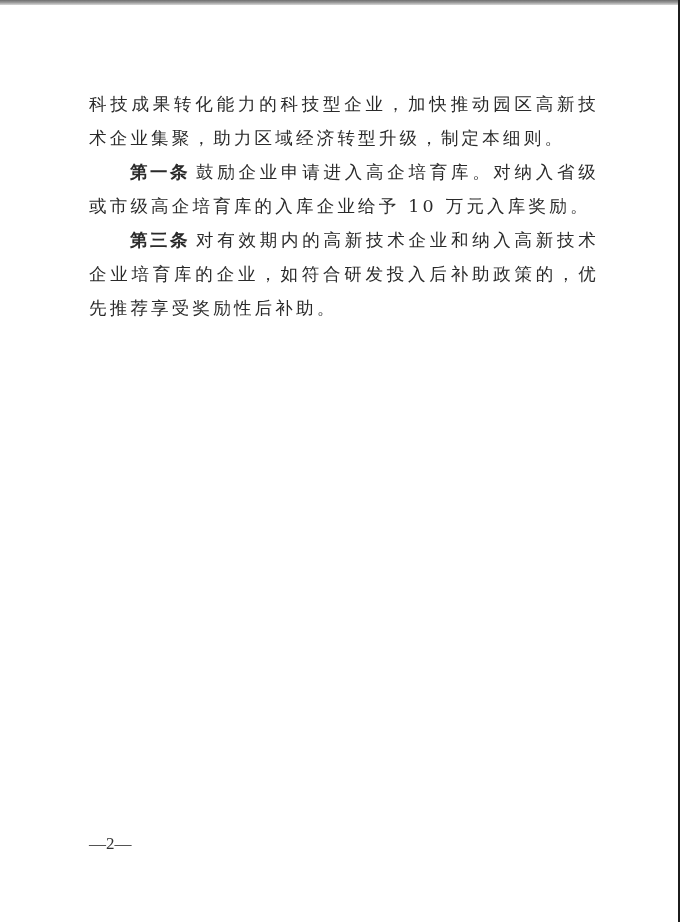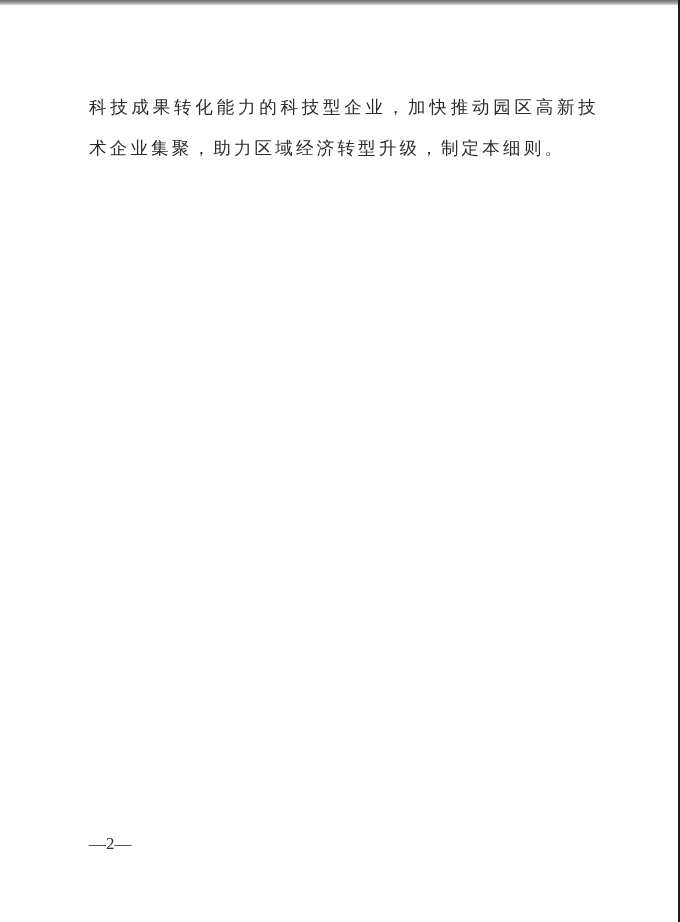--- a/index.html
+++ b/index.html
@@ -29,21 +29,21 @@
     }
     .page-body {
       position: absolute;
       left: 89px;
       top: 87px;
       width: 510px;
     }
     .para {
       margin: 0;
       font-size: 17.5px;
-      line-height: 41px;
+      line-height: 34px;
       letter-spacing: 3.2px;
       text-align: justify;
       text-align-last: left;
       word-break: break-all;
     }
     .para.indent {
       text-indent: 41px;
     }
     .art-head {
       font-weight: bold;
@@ -63,19 +63,21 @@
   </style>
 </head>
 <body>
 
 <div class="top-bar"></div>
 <div class="right-edge"></div>
 
 <div class="page-body">
   <p class="para">科技成果转化能力的科技型企业，加快推动园区高新技术企业集聚，助力区域经济转型升级，制定本细则。</p>
 
+  <p class="para indent"><span class="art-head">第一条</span><span>鼓励企业申请进入高企培育库。对纳入省级或市级高企培育库的入库企业给予 10 万元入库奖励。</span></p>
 
 
+  <p class="para indent"><span class="art-head">第三条</span><span>对有效期内的高新技术企业和纳入高新技术企业培育库的企业，如符合研发投入后补助政策的，优先推荐享受奖励性后补助。</span></p>
 
 
 </div>
 
 <div class="page-number">—2—</div>
 
 </body></html>

